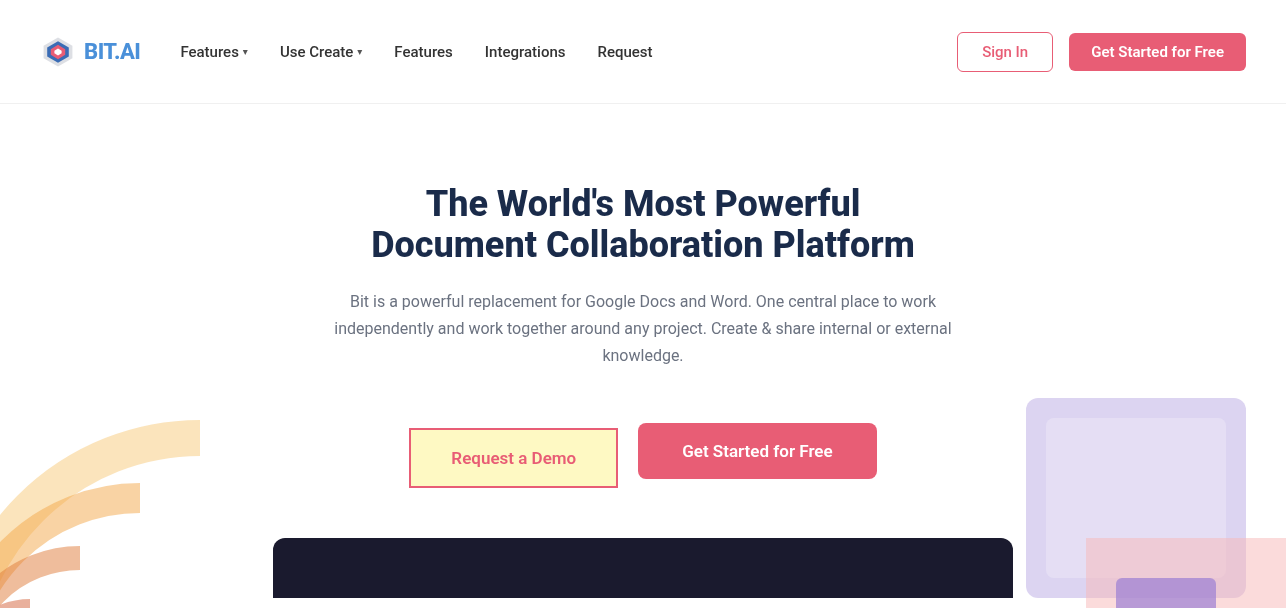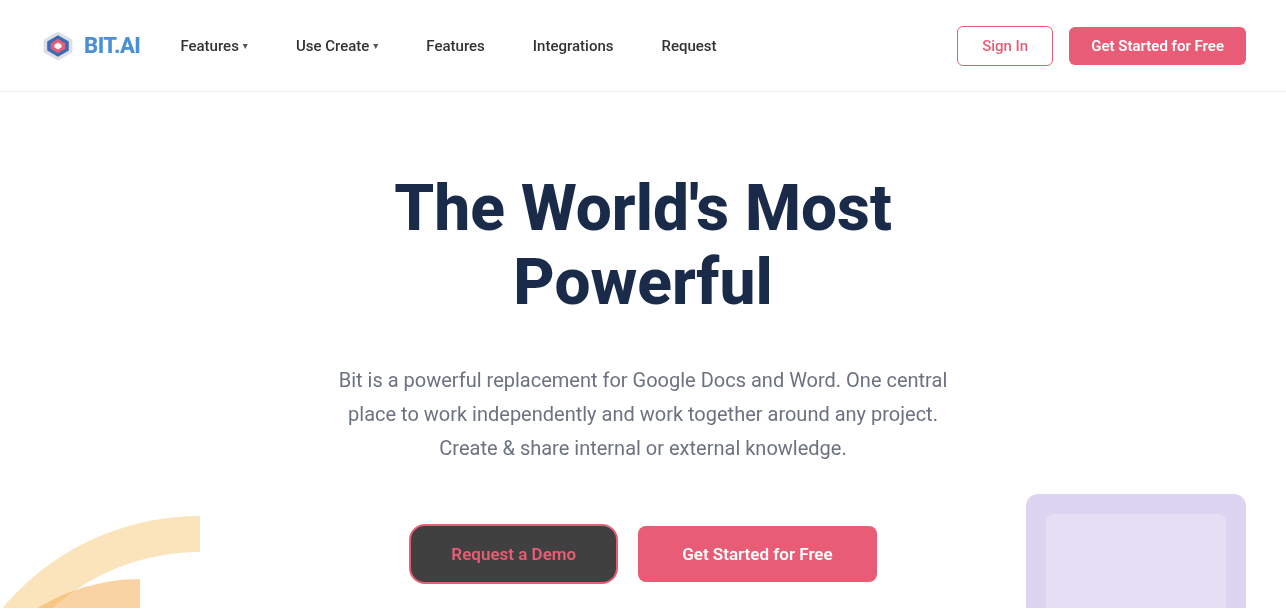--- a/index.html
+++ b/index.html
@@ -14,21 +14,21 @@
       min-height: 608px;
       overflow-x: hidden;
     }
 
     
     .navbar {
       display: flex;
       align-items: center;
       justify-content: space-between;
       padding: 0 40px;
-      height: 92px;
+      height: 104px;
       border-bottom: 1px solid #f0f0f0;
       background: #fff;
     }
     .navbar-left {
       display: flex;
       align-items: center;
       gap: 40px;
     }
     .logo {
       display: flex;
@@ -45,21 +45,21 @@
       font-weight: 800;
       color: #1a2b4a;
       letter-spacing: -0.5px;
     }
     .logo-text span {
       color: #4a90d9;
     }
     .nav-links {
       display: flex;
       align-items: center;
-      gap: 48px;
+      gap: 32px;
       list-style: none;
     }
     .nav-links li a {
       text-decoration: none;
       color: #333;
       font-size: 15px;
       font-weight: 500;
       display: flex;
       align-items: center;
       gap: 4px;
@@ -122,49 +122,50 @@
     .deco-right {
       position: absolute;
       bottom: 0;
       right: 0;
       width: 300px;
       height: 280px;
       overflow: hidden;
     }
 
     .hero-title {
-      font-size: 64px;
+      font-size: 36px;
       font-weight: 800;
       color: #1a2b4a;
       line-height: 1.15;
       max-width: 760px;
-      margin-bottom: 44px;
+      margin-bottom: 21px;
     }
     .hero-subtitle {
-      font-size: 20px;
+      font-size: 16px;
       color: #6b7280;
       max-width: 620px;
       line-height: 1.7;
-      margin-bottom: 59px;
+      margin-bottom: 44px;
     }
     .hero-buttons {
       display: flex;
       gap: 20px;
       align-items: center;
     }
     .btn-demo {
       padding: 18px 40px;
       border: 2px solid #e85d75;
-      border-radius: 16px;
-      background: #404040;
+      border-radius: 0;
+      background: #fef9c3;
       color: #e85d75;
       font-size: 17px;
       font-weight: 600;
       cursor: pointer;
       text-decoration: none;
+      margin-top: 15px;
     }
     .btn-cta {
       padding: 18px 44px;
       border-radius: 8px;
       background: #e85d75;
       color: #fff;
       font-size: 17px;
       font-weight: 600;
       cursor: pointer;
       border: none;
@@ -267,20 +268,21 @@
       <rect x="60" y="40" width="180" height="160" rx="8" fill="#e8e2f5" opacity="0.7"></rect>
 
       <rect x="100" y="160" width="200" height="120" rx="0" fill="#f7b8b8" opacity="0.5"></rect>
 
       <rect x="130" y="200" width="100" height="80" rx="6" fill="#9b7fd4" opacity="0.7"></rect>
     </svg>
   </div>
 
   <h1 class="hero-title">
     <span>The World's Most Powerful</span><br>
+    <span>Document Collaboration Platform</span>
   </h1>
 
   <p class="hero-subtitle">Bit is a powerful replacement for Google Docs and Word. One central place to work independently and work together around any project. Create &amp; share internal or external knowledge.</p>
 
   <div class="hero-buttons">
     <a href="#" class="btn-demo">Request a Demo</a>
     <a href="#" class="btn-cta">Get Started for Free</a>
   </div>
 
   <div class="video-preview">

